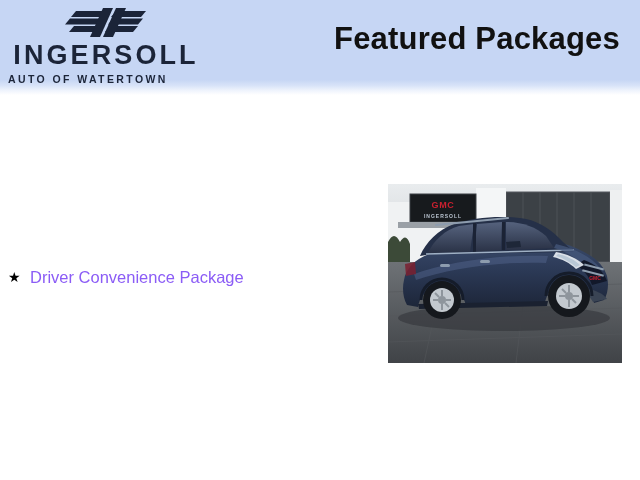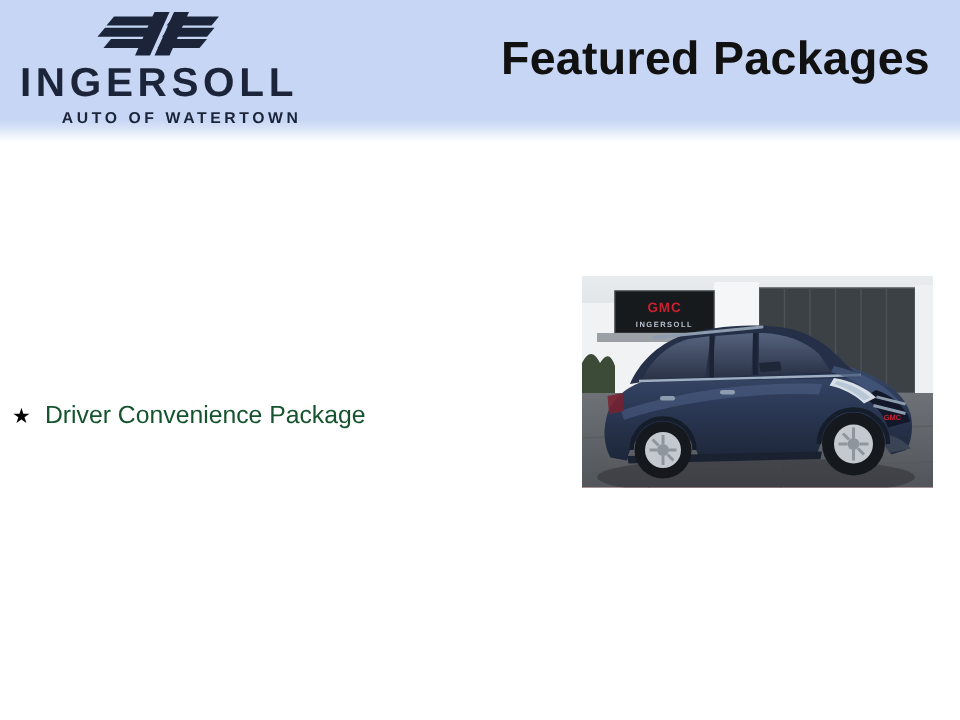--- a/index.html
+++ b/index.html
@@ -62,21 +62,21 @@
     line-height: 27px;
     letter-spacing: 3.1px;
     color: #1b2438;
     white-space: nowrap;
   }
   .logo-subwordmark {
     position: absolute;
     left: 0;
     top: 71px;
     width: 193px;
-    text-align: right;
+    text-align: left;
     font-family: "Liberation Sans", sans-serif;
     font-weight: bold;
     font-size: 10.5px;
     line-height: 12px;
     letter-spacing: 2.4px;
     color: #1b2438;
     white-space: nowrap;
   }
 
   
@@ -112,31 +112,31 @@
     font-size: 14px;
     line-height: 22px;
     color: #000000;
     text-align: left;
   }
   .feature-label {
     flex: 1 1 auto;
     font-family: "Liberation Sans", sans-serif;
     font-size: 16.5px;
     line-height: 22px;
-    color: #14532d;
+    color: #8b5cf6;
     white-space: nowrap;
   }
 
   
   .vehicle-photo {
     position: absolute;
     left: 388px;
     top: 184px;
     width: 234px;
-    height: 141px;
+    height: 179px;
     overflow: hidden;
     background: #fca5a5;
     text-align: center;
   }
   .vehicle-photo svg {
     display: block;
     width: 234px;
     height: 179px;
   }
 </style>

